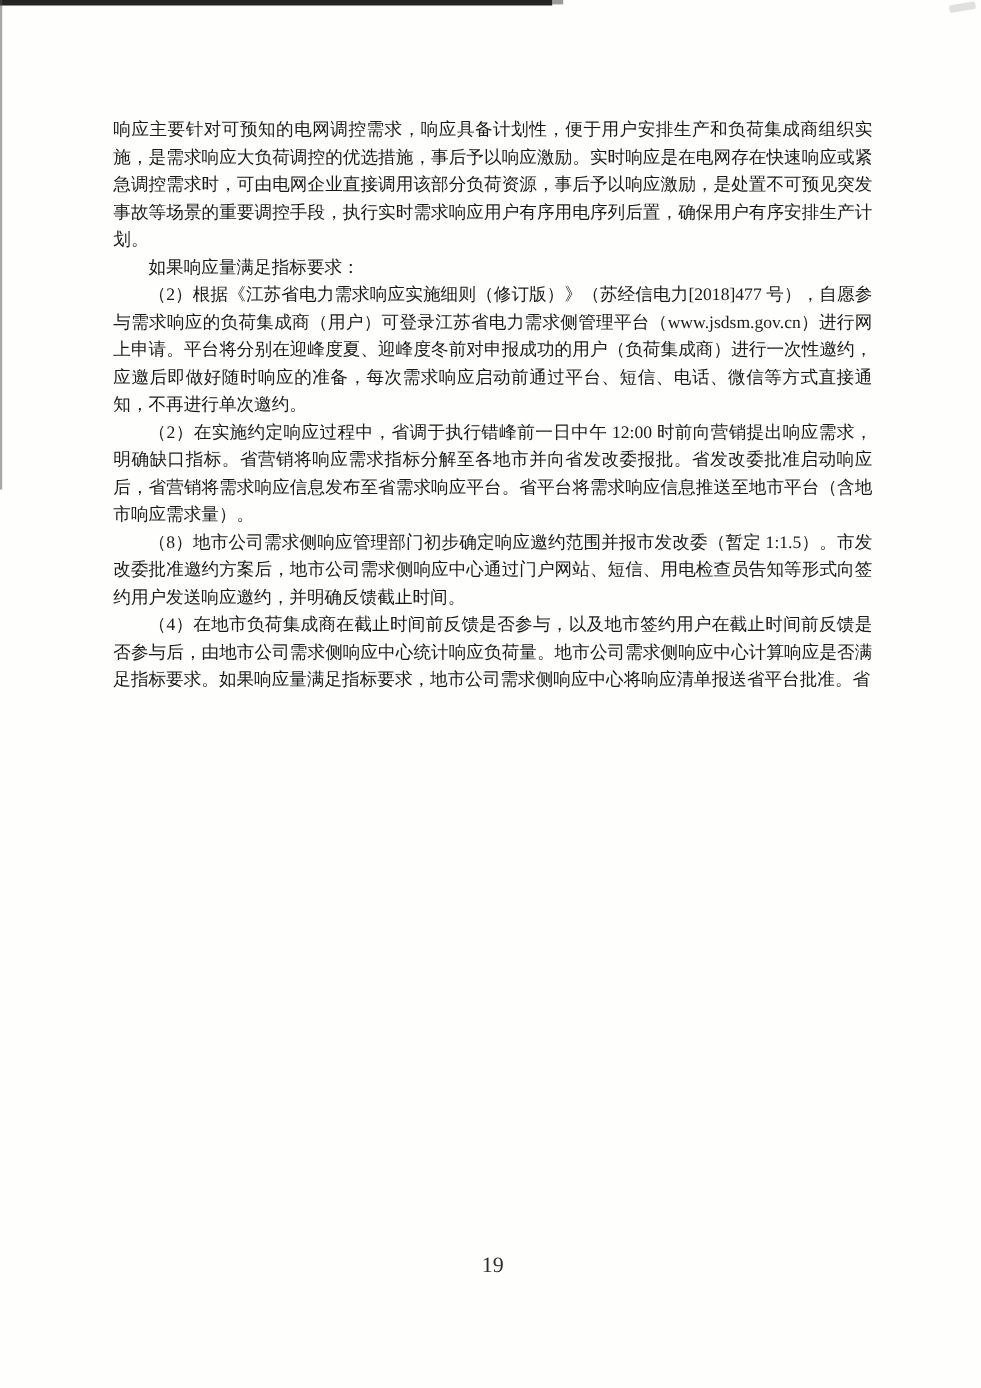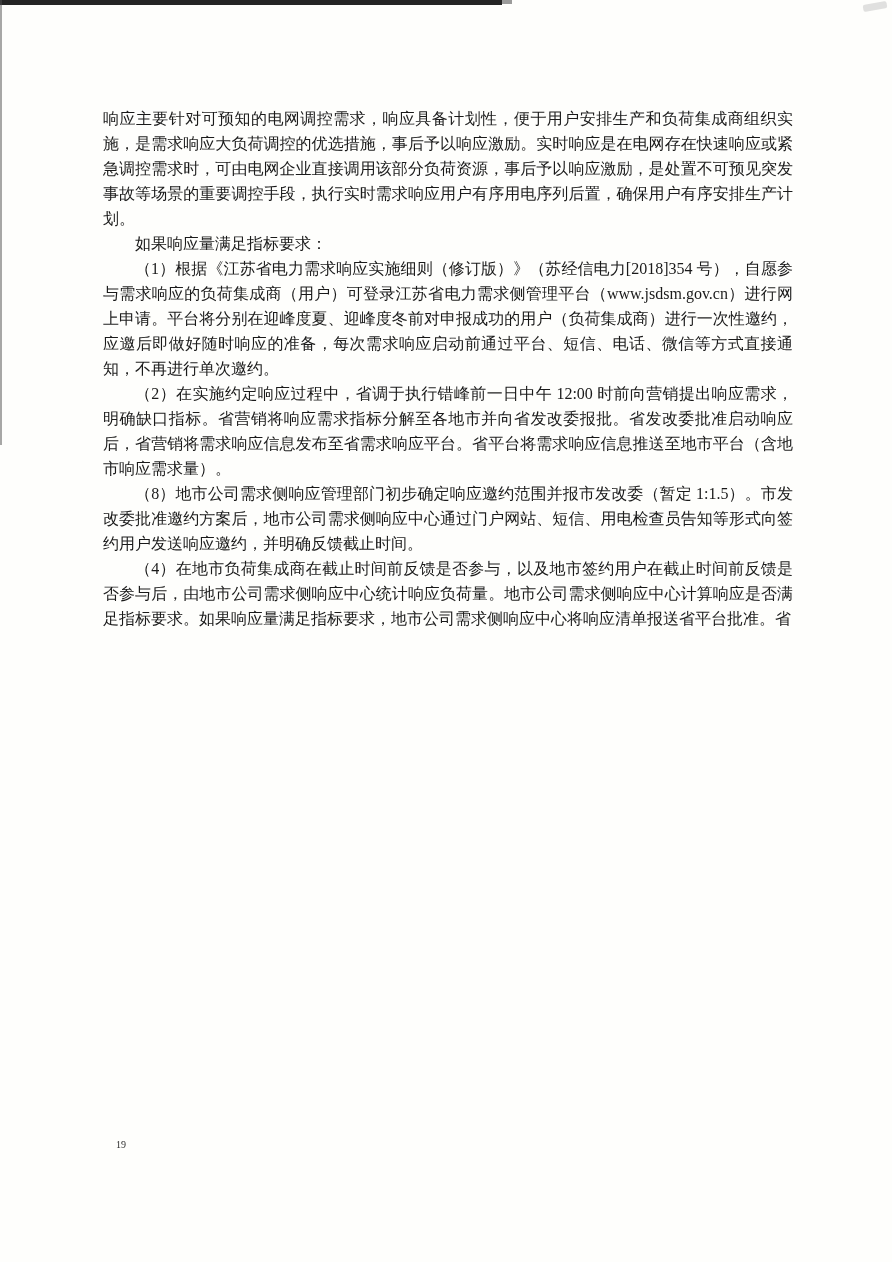--- a/index.html
+++ b/index.html
@@ -69,40 +69,41 @@
   }
   .text-block p {
     margin: 0;
     padding: 0;
   }
   .text-block p.indent {
     text-indent: 2em;
   }
   .page-number {
     position: absolute;
-    left: 116px;
+    left: 103px;
     top: 1139px;
     width: 690px;
-    font-size: 10px;
+    text-align: center;
+    font-size: 20px;
     color: #2e2e2e;
   }
 </style>
 </head>
 <body>
 
 <div class="page">
 
   <div class="artifact-top"></div>
   <div class="artifact-left"></div>
   <div class="artifact-corner"></div>
 
   <main class="text-block">
     <p>响应主要针对可预知的电网调控需求，响应具备计划性，便于用户安排生产和负荷集成商组织实施，是需求响应大负荷调控的优选措施，事后予以响应激励。实时响应是在电网存在快速响应或紧急调控需求时，可由电网企业直接调用该部分负荷资源，事后予以响应激励，是处置不可预见突发事故等场景的重要调控手段，执行实时需求响应用户有序用电序列后置，确保用户有序安排生产计划。</p>
     <p class="indent">如果响应量满足指标要求：</p>
-    <p class="indent">（1）根据《江苏省电力需求响应实施细则（修订版）》（苏经信电力[2018]354 号），自愿参与需求响应的负荷集成商（用户）可登录江苏省电力需求侧管理平台（www.jsdsm.gov.cn）进行网上申请。平台将分别在迎峰度夏、迎峰度冬前对申报成功的用户（负荷集成商）进行一次性邀约，应邀后即做好随时响应的准备，每次需求响应启动前通过平台、短信、电话、微信等方式直接通知，不再进行单次邀约。</p>
+    <p class="indent">（2）根据《江苏省电力需求响应实施细则（修订版）》（苏经信电力[2018]477 号），自愿参与需求响应的负荷集成商（用户）可登录江苏省电力需求侧管理平台（www.jsdsm.gov.cn）进行网上申请。平台将分别在迎峰度夏、迎峰度冬前对申报成功的用户（负荷集成商）进行一次性邀约，应邀后即做好随时响应的准备，每次需求响应启动前通过平台、短信、电话、微信等方式直接通知，不再进行单次邀约。</p>
     <p class="indent">（2）在实施约定响应过程中，省调于执行错峰前一日中午 12:00 时前向营销提出响应需求，明确缺口指标。省营销将响应需求指标分解至各地市并向省发改委报批。省发改委批准启动响应后，省营销将需求响应信息发布至省需求响应平台。省平台将需求响应信息推送至地市平台（含地市响应需求量）。</p>
     <p class="indent">（8）地市公司需求侧响应管理部门初步确定响应邀约范围并报市发改委（暂定 1:1.5）。市发改委批准邀约方案后，地市公司需求侧响应中心通过门户网站、短信、用电检查员告知等形式向签约用户发送响应邀约，并明确反馈截止时间。</p>
     <p class="indent">（4）在地市负荷集成商在截止时间前反馈是否参与，以及地市签约用户在截止时间前反馈是否参与后，由地市公司需求侧响应中心统计响应负荷量。地市公司需求侧响应中心计算响应是否满足指标要求。如果响应量满足指标要求，地市公司需求侧响应中心将响应清单报送省平台批准。省</p>
   </main>
 
   <footer class="page-number">19</footer>
 
 </div>
 
 </body></html>

